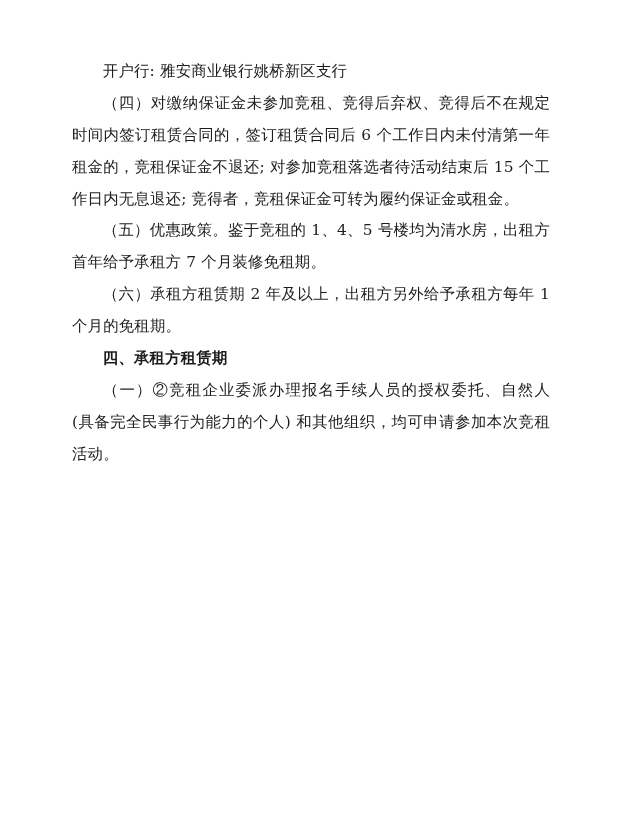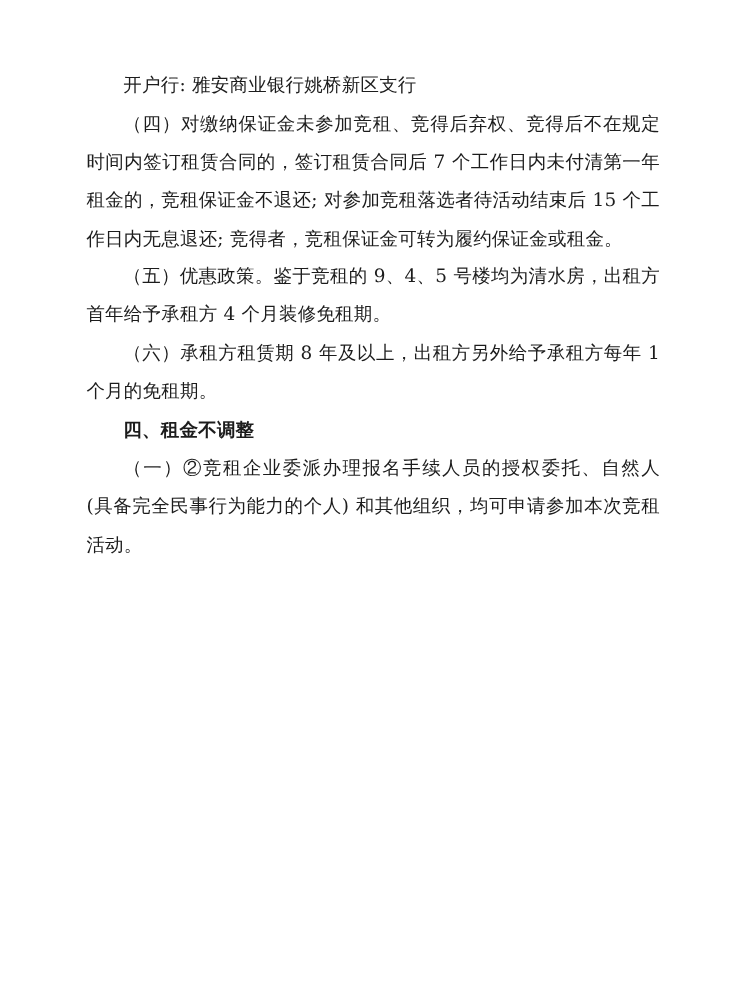--- a/index.html
+++ b/index.html
@@ -39,19 +39,19 @@
     text-indent: 2em;
     font-weight: bold;
   }
 </style>
 </head>
 <body>
 
 <div class="page">
   <div class="doc-body">
     <p class="para">开户行: 雅安商业银行姚桥新区支行</p>
-    <p class="para">（四）对缴纳保证金未参加竞租、竞得后弃权、竞得后不在规定时间内签订租赁合同的，签订租赁合同后 7 个工作日内未付清第一年租金的，竞租保证金不退还; 对参加竞租落选者待活动结束后 15 个工作日内无息退还; 竞得者，竞租保证金可转为履约保证金或租金。</p>
-    <p class="para">（五）优惠政策。鉴于竞租的 9、4、5 号楼均为清水房，出租方首年给予承租方 4 个月装修免租期。</p>
-    <p class="para">（六）承租方租赁期 8 年及以上，出租方另外给予承租方每年 1 个月的免租期。</p>
-    <p class="heading">四、租金不调整</p>
+    <p class="para">（四）对缴纳保证金未参加竞租、竞得后弃权、竞得后不在规定时间内签订租赁合同的，签订租赁合同后 6 个工作日内未付清第一年租金的，竞租保证金不退还; 对参加竞租落选者待活动结束后 15 个工作日内无息退还; 竞得者，竞租保证金可转为履约保证金或租金。</p>
+    <p class="para">（五）优惠政策。鉴于竞租的 1、4、5 号楼均为清水房，出租方首年给予承租方 7 个月装修免租期。</p>
+    <p class="para">（六）承租方租赁期 2 年及以上，出租方另外给予承租方每年 1 个月的免租期。</p>
+    <p class="heading">四、承租方租赁期</p>
     <p class="para">（一）②竞租企业委派办理报名手续人员的授权委托、自然人 (具备完全民事行为能力的个人) 和其他组织，均可申请参加本次竞租活动。</p>
   </div>
 </div>
 
 </body></html>

